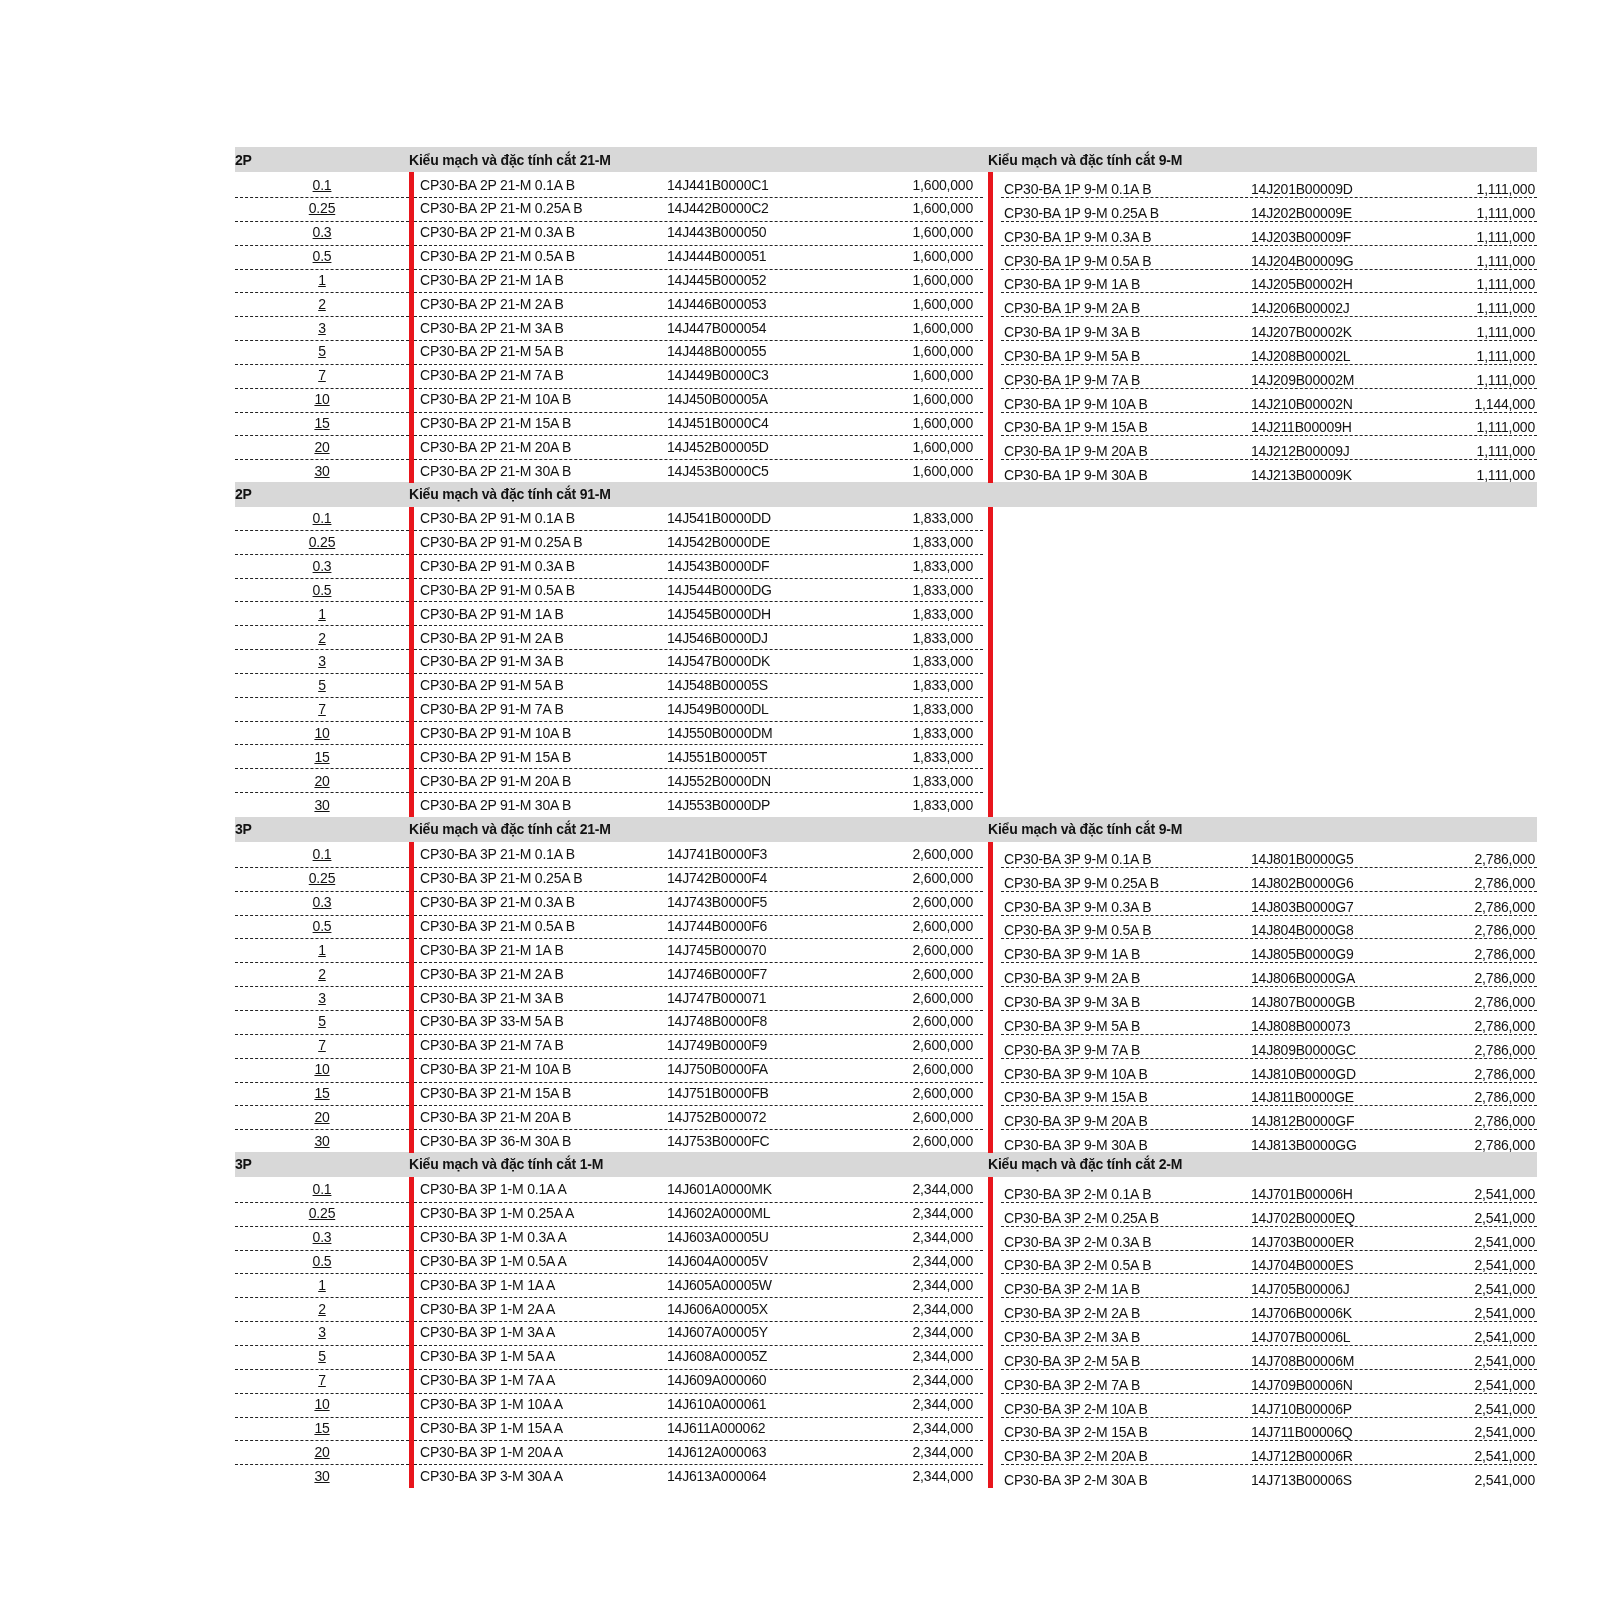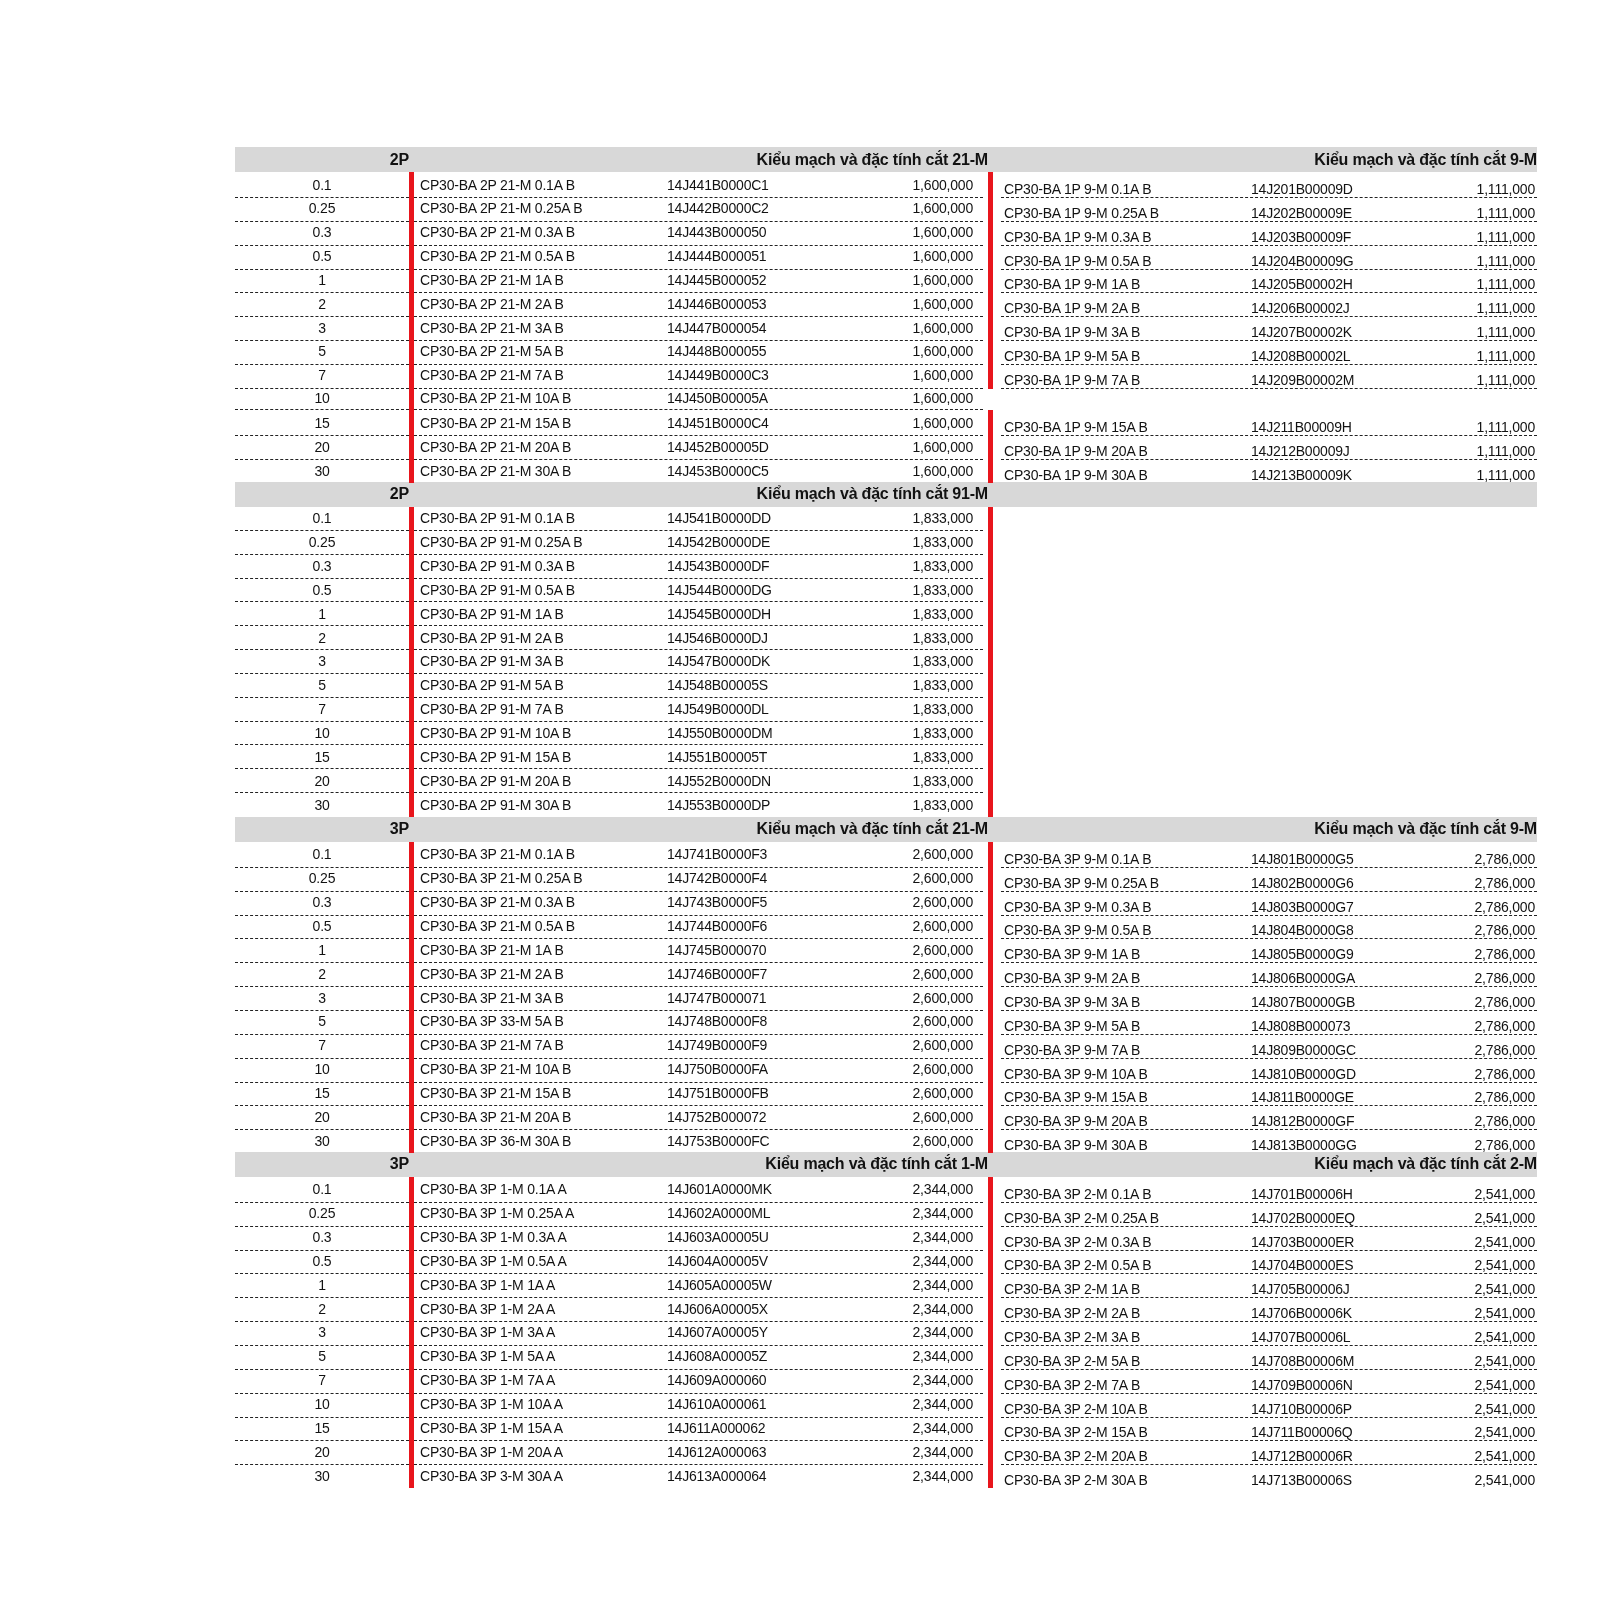--- a/index.html
+++ b/index.html
@@ -14,25 +14,25 @@
     width:1600px; height:1618px; position:relative; overflow:hidden;
     font-family:"Liberation Sans","DejaVu Sans",sans-serif;
     font-size:14px; letter-spacing:-0.2px; color:var(--ink);
   }
   #price-table{ position:absolute; left:235px; top:147px; width:1302px; }
 
   .hdr{
     display:grid; grid-template-columns:174px 579px 549px;
     height:25px; background:var(--gray); align-items:center;
   }
-  .hcell{ text-align:right; font-weight:bold; font-size:16px; white-space:nowrap; }
+  .hcell{ text-align:left; font-weight:bold; font-size:14px; white-space:nowrap; }
 
   .row{ display:grid; grid-template-columns:174px 579px 549px; height:23.85px; }
 
-  .amp-cell{ padding-right:0; height:100%; }
+  .amp-cell{ padding-right:0; height:100%;text-decoration:underline; }
   .amp-inner{
     height:100%; display:flex; align-items:center; justify-content:center;
     border-bottom:1px dashed var(--dash); font-size:14px;
   }
 
   .half{ border-left:5px solid var(--red); height:100%; }
 
   .inner{
     height:100%; display:grid; align-items:center;
     border-bottom:1px dashed var(--dash);
@@ -232,20 +232,27 @@
         <div class="amp-cell">
           <div class="amp-inner">10</div>
         </div>
         <div class="half">
           <div class="inner left">
             <div class="c name">CP30-BA 2P 21-M 10A B</div>
             <div class="c code">14J450B00005A</div>
             <div class="c price">1,600,000</div>
           </div>
         </div>
+        <div class="half">
+          <div class="inner right">
+            <div class="c name">CP30-BA 1P 9-M 10A B</div>
+            <div class="c code">14J210B00002N</div>
+            <div class="c price">1,144,000</div>
+          </div>
+        </div>
       </div>
       <div class="row">
         <div class="amp-cell">
           <div class="amp-inner">15</div>
         </div>
         <div class="half">
           <div class="inner left">
             <div class="c name">CP30-BA 2P 21-M 15A B</div>
             <div class="c code">14J451B0000C4</div>
             <div class="c price">1,600,000</div>

